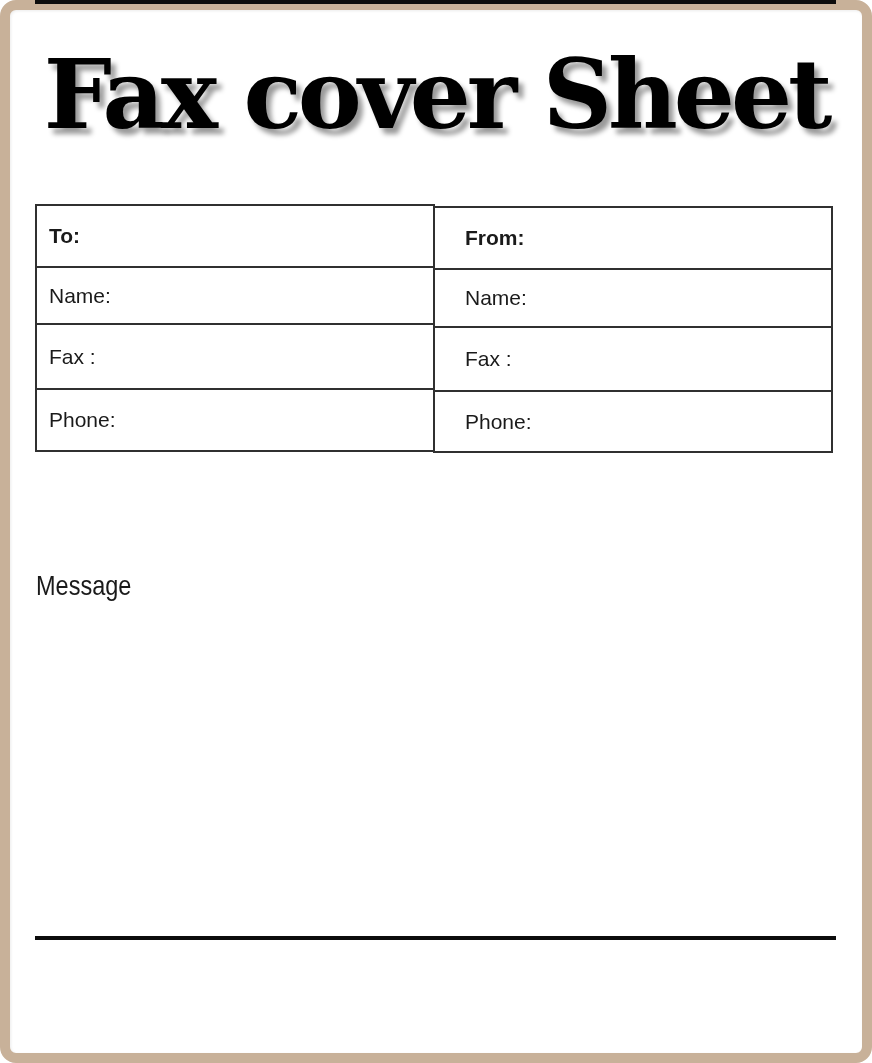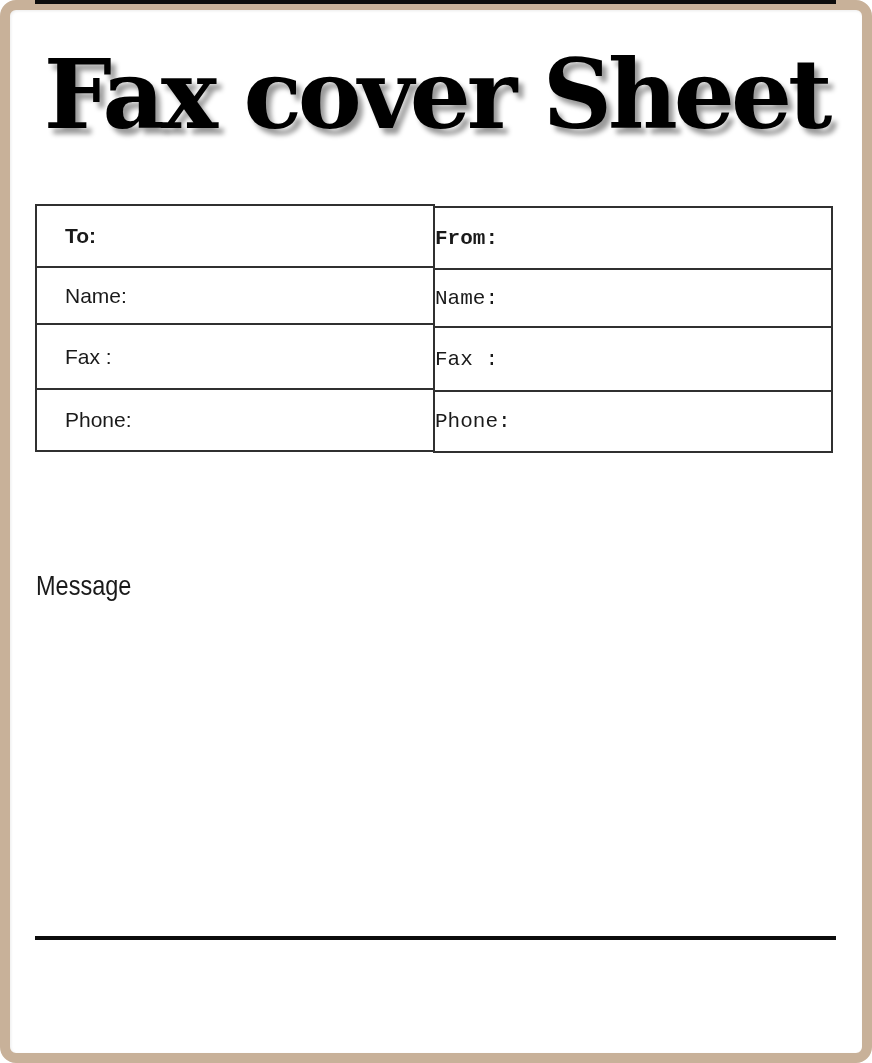--- a/index.html
+++ b/index.html
@@ -54,22 +54,22 @@
   .row {
     box-sizing: border-box;
     display: flex;
     align-items: center;
     font-size: 21px;
     color: var(--text, #1a1a1a);
     border-top: 2px solid var(--table-border, #303030);
   }
   .row:first-child { border-top: none; }
   .row.header { font-weight: bold; }
-  .col-to   .row { padding-left: 28px; }
-  .col-from .row { padding-left: 0; font-family: Liberation Mono, monospace; }
+  .col-to   .row { padding-left: 12px; }
+  .col-from .row { padding-left: 30px; }
   .col-to   .row:nth-child(1) { height: 60px; }
   .col-to   .row:nth-child(2) { height: 57px; }
   .col-to   .row:nth-child(3) { height: 65px; }
   .col-to   .row:nth-child(4) { height: 62px; }
   .col-from .row:nth-child(1) { height: 60px; }
   .col-from .row:nth-child(2) { height: 58px; }
   .col-from .row:nth-child(3) { height: 64px; }
   .col-from .row:nth-child(4) { height: 61px; }
   
   .message-label {

